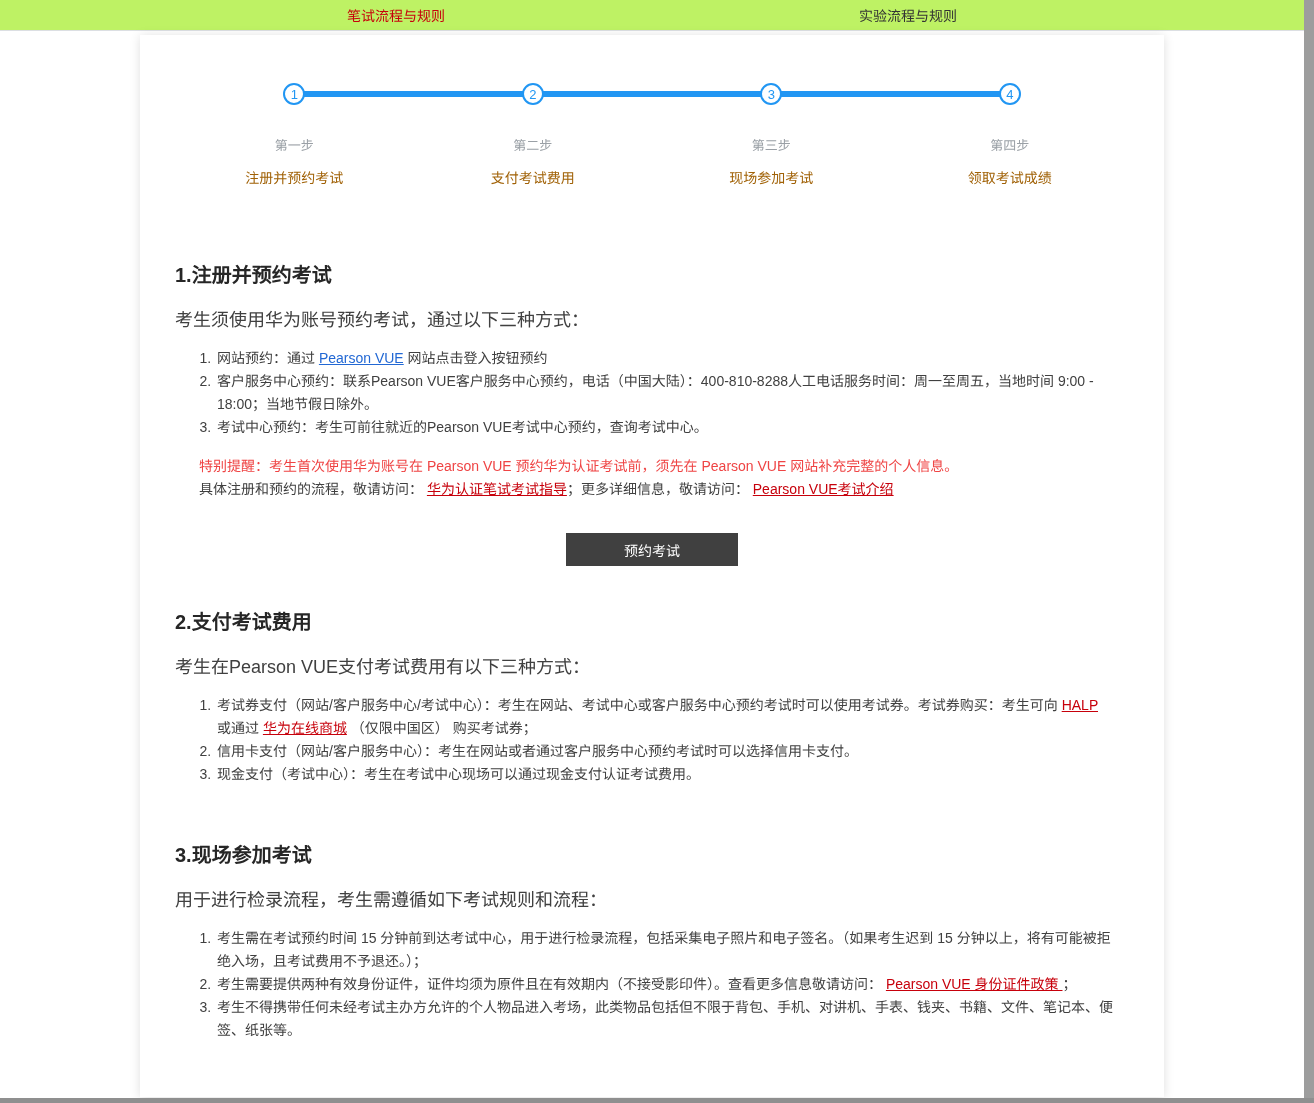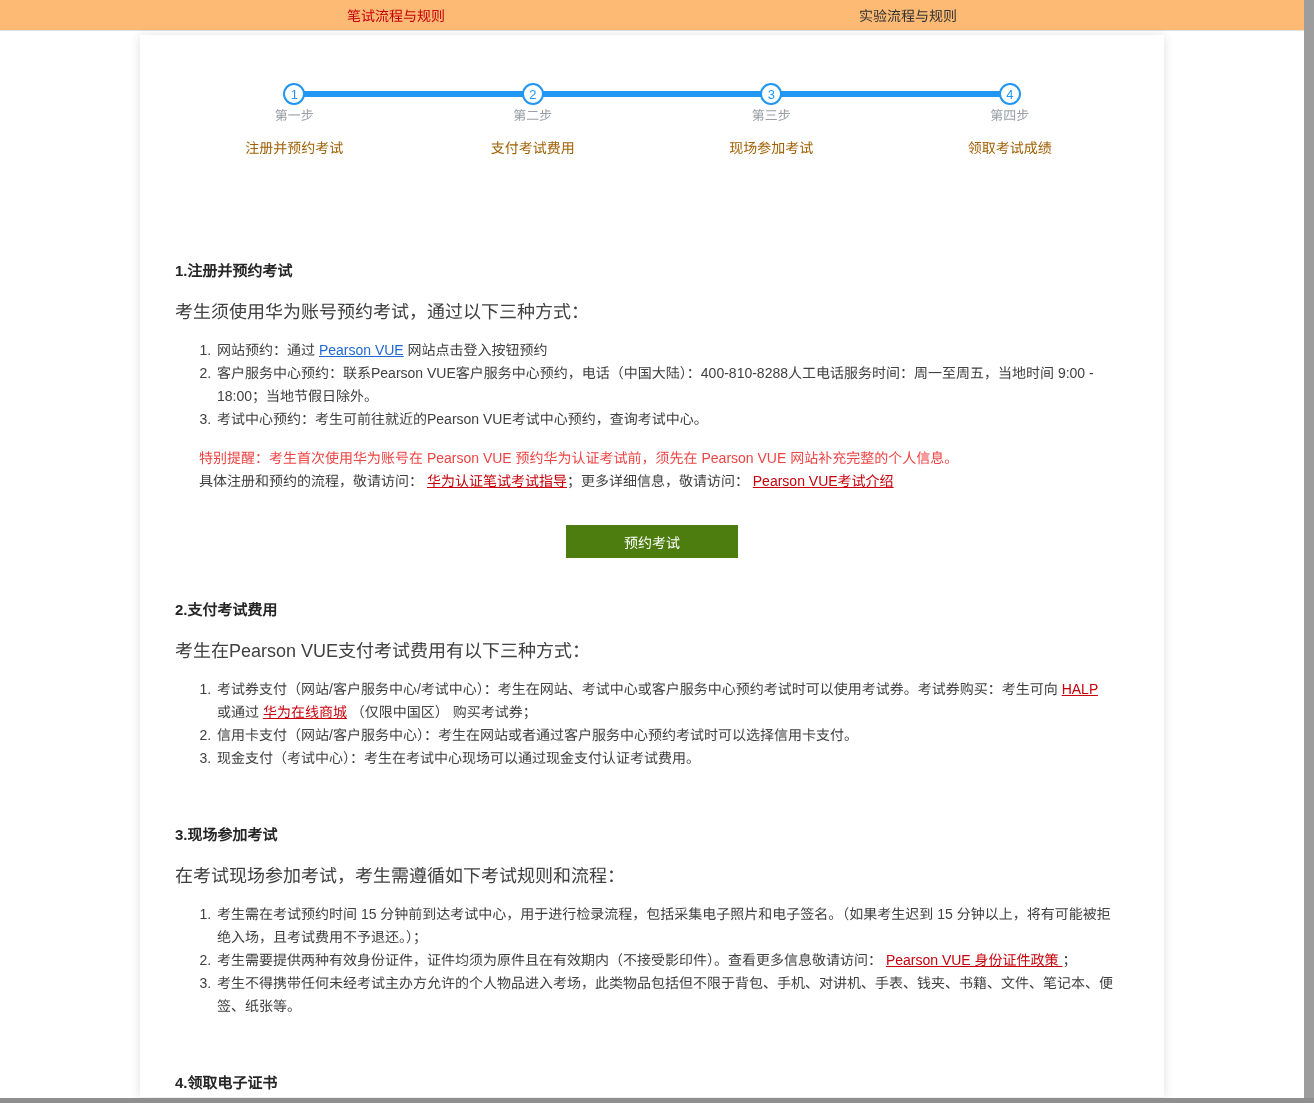--- a/index.html
+++ b/index.html
@@ -4,53 +4,53 @@
 <style>
   html,body{margin:0;padding:0;}
   body{
     width:1314px;height:1103px;position:relative;overflow:hidden;
     background:#ffffff;
     font-family:"Liberation Sans","DejaVu Sans",sans-serif;
     -webkit-font-smoothing:antialiased;
   }
   .viewport{position:absolute;left:0;top:0;width:1304px;height:1103px;}
   
-  .topbar{height:30px;background:#fdba74;border-bottom:1px solid #dcdfe3;}
+  .topbar{height:30px;background:#bef264;border-bottom:1px solid #dcdfe3;}
   .topbar-inner{width:1024px;margin:0 auto;height:100%;display:flex;}
   .tab{flex:1;display:flex;align-items:center;justify-content:center;
        font-size:14px;color:#333;cursor:pointer;}
   .tab.active{color:#c7000b;}
   
   .card{width:1024px;margin:4px auto 0;background:#fff;height:1062px;
         box-sizing:border-box;padding:0 35px;
         box-shadow:0 1px 10px rgba(0,0,0,0.13);}
   
   .stepper{position:relative;padding-top:48px;height:132px;}
   .step-line{position:absolute;left:119px;right:119px;top:56px;height:6px;
              background:#2196f3;border-radius:3px;}
   .steps-row{display:flex;position:relative;}
   .step{flex:1;display:flex;flex-direction:column;align-items:center;}
   .step-circle{width:22px;height:22px;box-sizing:border-box;border:2px solid #2196f3;
                border-radius:50%;background:#fff;color:#2196f3;font-size:13px;
                display:flex;align-items:center;justify-content:center;z-index:1;}
-  .step-label{margin-top:0;color:#9aa0a6;font-size:13px;}
+  .step-label{margin-top:30px;color:#9aa0a6;font-size:13px;}
   .step-title{margin-top:13px;color:#a16207;font-size:14px;}
   
   .sections{margin-top:44px;}
   section{margin:0;}
-  section h2{font-size:15px;font-weight:bold;color:#262626;margin:0 0 21px;}
+  section h2{font-size:20px;font-weight:bold;color:#262626;margin:0 0 21px;}
   section p.intro{font-size:18px;color:#404040;margin:0 0 9px;line-height:22px;}
   section ol{margin:16px;padding-left:24px;font-size:14px;color:#404040;line-height:23px;}
   section ol li{padding-left:2px;}
   .notes{padding-left:24px;font-size:14px;line-height:23px;color:#404040;margin-top:0;}
   .note-red{color:#ef4444;}
   a.rlink{color:#c7000b;text-decoration:underline;cursor:pointer;}
   a.blink{color:#2268d4;text-decoration:underline;cursor:pointer;}
   .btn-row{text-align:center;margin:32px 0 40px;}
-  button.primary{background:#4d7c0f;color:#fff;border:none;font-size:14px;
+  button.primary{background:#404040;color:#fff;border:none;font-size:14px;
                  height:33px;padding:0 58px;cursor:pointer;
                  font-family:"Liberation Sans","DejaVu Sans",sans-serif;}
   .sec-gap{height:37px;}
   
   .vscrollbar{position:absolute;right:0;top:0;width:10px;height:1103px;background:#9d9d9d;}
   .hscroll-edge{position:absolute;left:0;bottom:0;width:1314px;height:5px;background:#8f8f8f;}
 </style>
 </head>
 <body>
 
@@ -111,21 +111,21 @@
           <p class="intro">考生在Pearson VUE支付考试费用有以下三种方式：</p>
           <ol>
             <li><span>考试券支付（网站/客户服务中心/考试中心）：考生在网站、考试中心或客户服务中心预约考试时可以使用考试券。考试券购买：考生可向 </span><a class="rlink">HALP</a><span> 或通过 </span><a class="rlink">华为在线商城</a><span> （仅限中国区） 购买考试券；</span></li>
             <li><span>信用卡支付（网站/客户服务中心）：考生在网站或者通过客户服务中心预约考试时可以选择信用卡支付。</span></li>
             <li><span>现金支付（考试中心）：考生在考试中心现场可以通过现金支付认证考试费用。</span></li>
           </ol>
         </section>
         <div class="sec-gap"></div>
         <section>
           <h2>3.现场参加考试</h2>
-          <p class="intro">在考试现场参加考试，考生需遵循如下考试规则和流程：</p>
+          <p class="intro">用于进行检录流程，考生需遵循如下考试规则和流程：</p>
           <ol>
             <li><span>考生需在考试预约时间 15 分钟前到达考试中心，用于进行检录流程，包括采集电子照片和电子签名。（如果考生迟到 15 分钟以上，将有可能被拒绝入场，且考试费用不予退还。）；</span></li>
             <li><span>考生需要提供两种有效身份证件，证件均须为原件且在有效期内（不接受影印件）。查看更多信息敬请访问： </span><a class="rlink">Pearson VUE 身份证件政策 </a><span>；</span></li>
             <li><span>考生不得携带任何未经考试主办方允许的个人物品进入考场，此类物品包括但不限于背包、手机、对讲机、手表、钱夹、书籍、文件、笔记本、便签、纸张等。</span></li>
           </ol>
         </section>
         <div class="sec-gap"></div>
         <section>
           <h2>4.领取电子证书</h2>
         </section>

